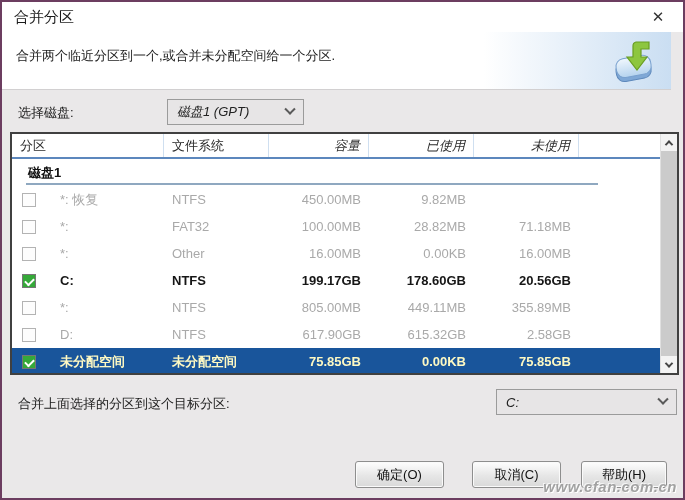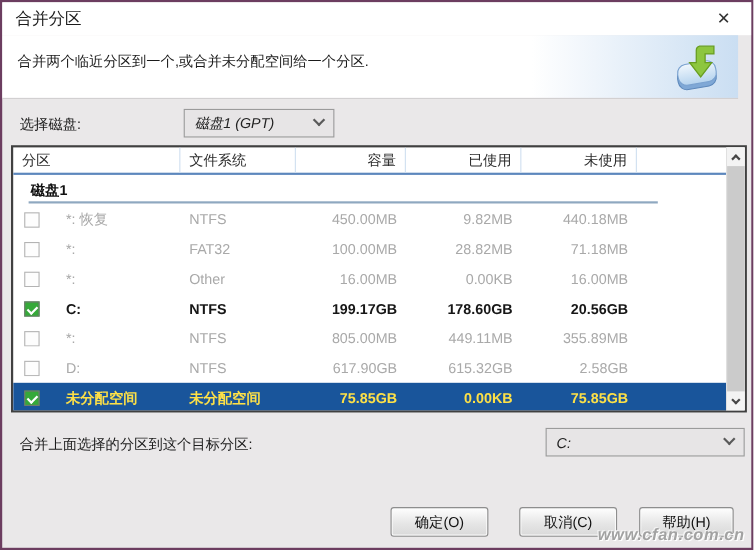--- a/index.html
+++ b/index.html
@@ -33,34 +33,34 @@
   .chev { width:8px; height:8px; border-right:2px solid #5a5a5a; border-bottom:2px solid #5a5a5a;
           transform:rotate(45deg) translate(-2px,-2px); }
 
   
   .table { position:absolute; left:8px; top:130px; width:669px; height:243px;
            background:#fff; border:2px solid #404040; display:flex; }
   .table-main { flex:1; overflow:hidden; }
   .grid { display:grid; grid-template-columns:152px 105px 100px 105px 105px 1fr; }
   .hdr { height:25px; border-bottom:2px solid #5c87bd; align-items:center; color:#2b2b2b; }
   .hdr > div { height:100%; display:flex; align-items:center; border-right:1px solid #cfdff0; padding:0 8px; }
-  .hdr > div.num { justify-content:flex-end; }
+  .hdr > div.num { justify-content:flex-end;font-style:italic; }
   .hdr > div.fill { border-right:none; }
 
   .group { height:27px; display:flex; align-items:center; padding-left:16px;
            font-weight:bold; color:#111; position:relative; }
   .group::after { content:""; position:absolute; left:14px; right:62px; bottom:1px;
                   height:2px; background:#8fa8c0; }
 
   .row { height:27px; align-items:center; cursor:default; }
   .row .cell { padding:0 8px; white-space:nowrap; overflow:hidden; }
   .row .num { text-align:right; }
   .row.dim { color:#a9a9a9; }
   .row.on { color:#161616; font-weight:bold; }
-  .row.selected { background:#19559b; color:#fde047; font-weight:bold; }
+  .row.selected { background:#19559b; color:#fef9c3; font-weight:bold; }
   .c-name { display:flex; align-items:center; gap:24px; padding-left:10px !important; }
 
   .cb { width:14px; height:14px; min-width:14px; border:1px solid #9c9c9c; background:#fdfdfd;
         display:inline-block; position:relative; }
   .row.dim .cb { border-color:#b3b3b3; }
   .cb.checked { background:#35a939; border-color:#767676; }
   .cb.checked::after { content:""; position:absolute; left:2px; top:3px; width:7px; height:4px;
         border-left:2px solid #fff; border-bottom:2px solid #fff; transform:rotate(-45deg); }
 
   
@@ -139,21 +139,20 @@
       <div class="group">磁盘1</div>
       <div>
   <div class="grid row dim">
     <div class="cell c-name">
       <span class="cb"></span>
       <span class="name">*: 恢复</span>
     </div>
     <div class="cell c-fs">NTFS</div>
     <div class="cell c-cap num">450.00MB</div>
     <div class="cell c-used num">9.82MB</div>
-    <div class="cell c-unused num">440.18MB</div>
     <div class="cell c-fill"></div>
   </div>
 
   <div class="grid row dim">
     <div class="cell c-name">
       <span class="cb"></span>
       <span class="name">*:</span>
     </div>
     <div class="cell c-fs">FAT32</div>
     <div class="cell c-cap num">100.00MB</div>

